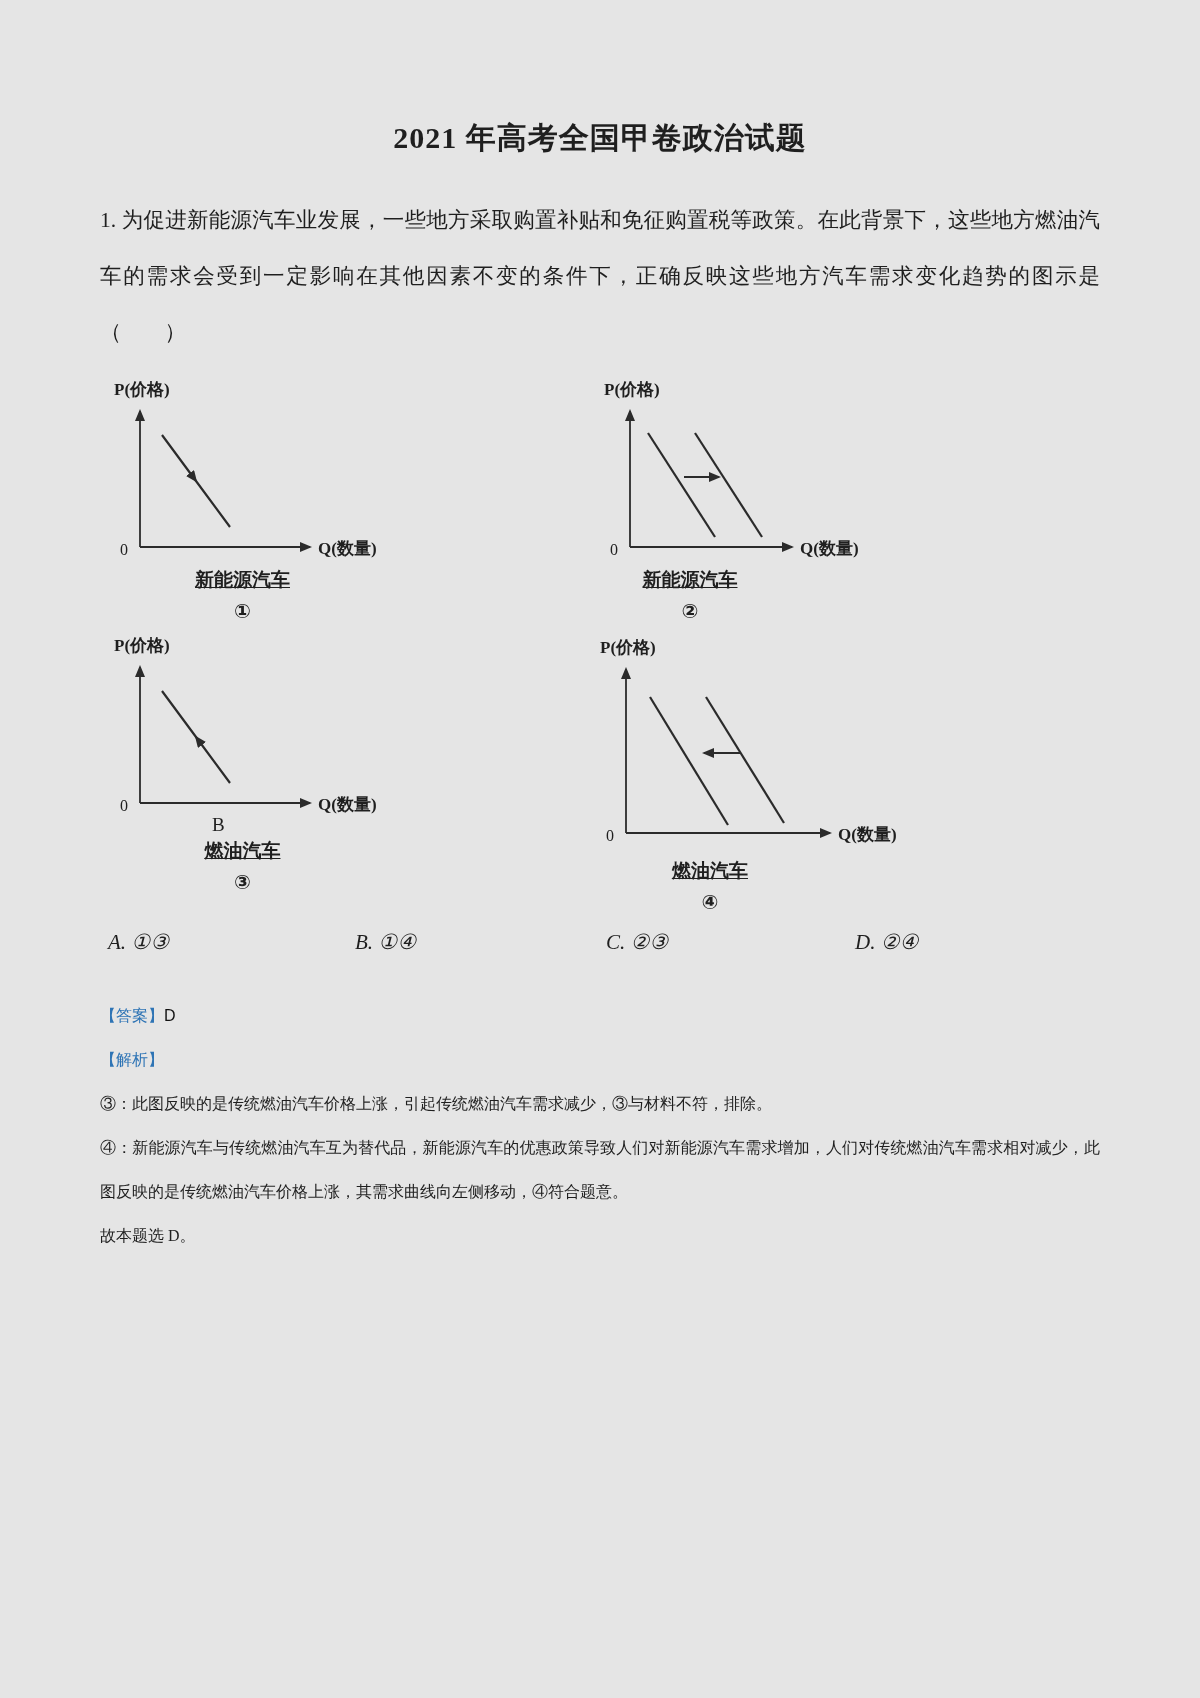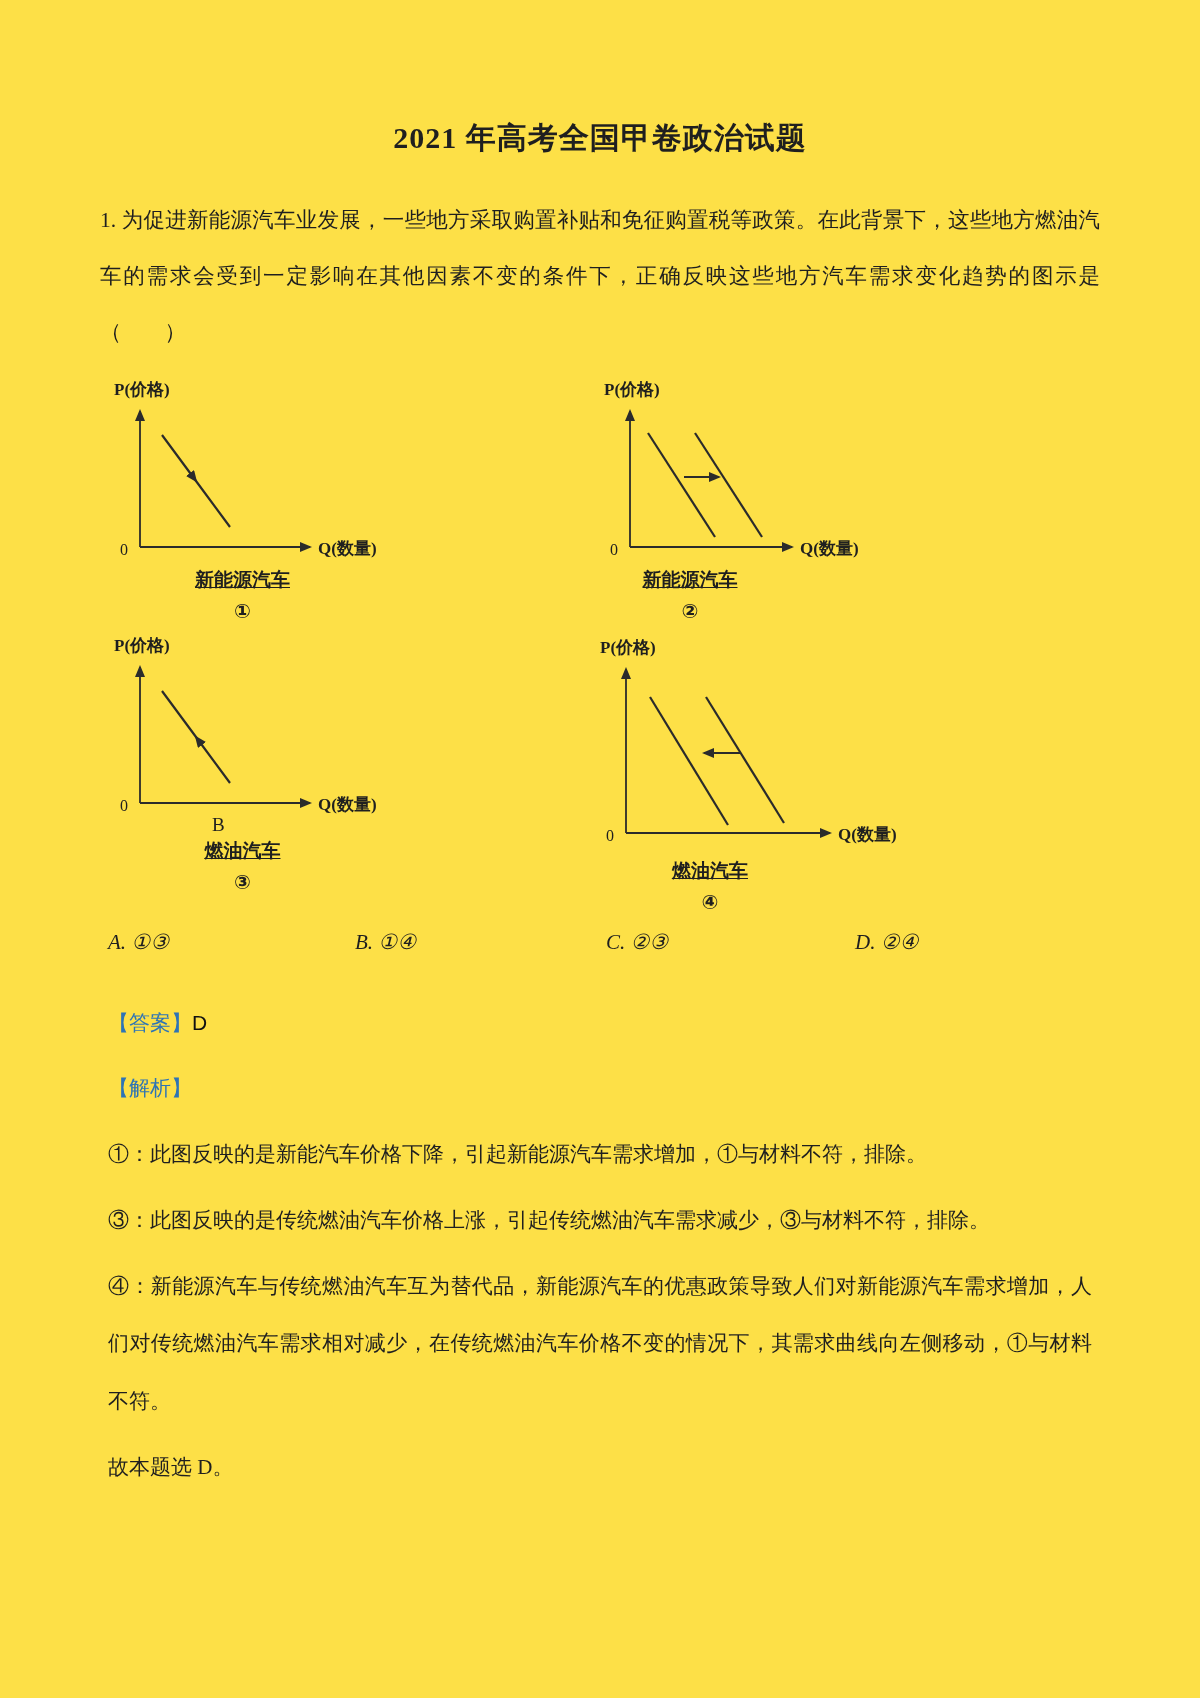--- a/index.html
+++ b/index.html
@@ -1,21 +1,21 @@
 <!DOCTYPE html>
 <html><head>
 <meta charset="utf-8">
 <style>
   html,body{margin:0;padding:0;background:#ffffff;}
   .page{
     position:relative;
     width:1200px;
     height:1698px;
     margin:0 auto;
-    background:#fde047;
+    background:#e5e5e5;
     color:#1f1f1f;
     font-family:"Liberation Serif","DejaVu Serif",serif;
     box-sizing:border-box;
     padding:118px 100px 40px 100px;
     overflow:hidden;
   }
   .title{
     margin:0;
     text-align:center;
     font-size:30px;
@@ -48,21 +48,21 @@
   .options{
     position:relative;
     height:32px;
     margin-top:16px;
     font-size:21px;
     font-style:italic;
   }
   .options .opt{ position:absolute; top:0; white-space:nowrap; }
   .opt-a{ left:8px; } .opt-b{ left:255px; } .opt-c{ left:506px; } .opt-d{ left:755px; }
   .answer-section{ margin-top:32px; }
-  .answer-section p{ margin:8px; font-size:21px; line-height:2.75; text-align:justify; }
+  .answer-section p{ margin:0; font-size:16px; line-height:2.75; text-align:justify; }
   .blue{ color:#2E74B5; }
   .ans-val{ color:#111; font-family:"Liberation Sans","DejaVu Sans",sans-serif; }
 </style>
 </head>
 <body>
 
 <div class="page">
 
   <svg width="0" height="0" style="position:absolute" aria-hidden="true">
     <defs>
@@ -148,19 +148,18 @@
   <div class="options">
     <span class="opt opt-a">A. ①③</span>
     <span class="opt opt-b">B. ①④</span>
     <span class="opt opt-c">C. ②③</span>
     <span class="opt opt-d">D. ②④</span>
   </div>
 
   <div class="answer-section">
     <p><span class="blue">【答案】</span><span class="ans-val">D</span></p>
     <p><span class="blue">【解析】</span></p>
-    <p>①：此图反映的是新能汽车价格下降，引起新能源汽车需求增加，①与材料不符，排除。</p>
     <p>③：此图反映的是传统燃油汽车价格上涨，引起传统燃油汽车需求减少，③与材料不符，排除。</p>
-    <p>④：新能源汽车与传统燃油汽车互为替代品，新能源汽车的优惠政策导致人们对新能源汽车需求增加，人们对传统燃油汽车需求相对减少，在传统燃油汽车价格不变的情况下，其需求曲线向左侧移动，①与材料不符。</p>
+    <p>④：新能源汽车与传统燃油汽车互为替代品，新能源汽车的优惠政策导致人们对新能源汽车需求增加，人们对传统燃油汽车需求相对减少，此图反映的是传统燃油汽车价格上涨，其需求曲线向左侧移动，④符合题意。</p>
     <p>故本题选 D。</p>
   </div>
 
 </div>
 
 </body></html>

